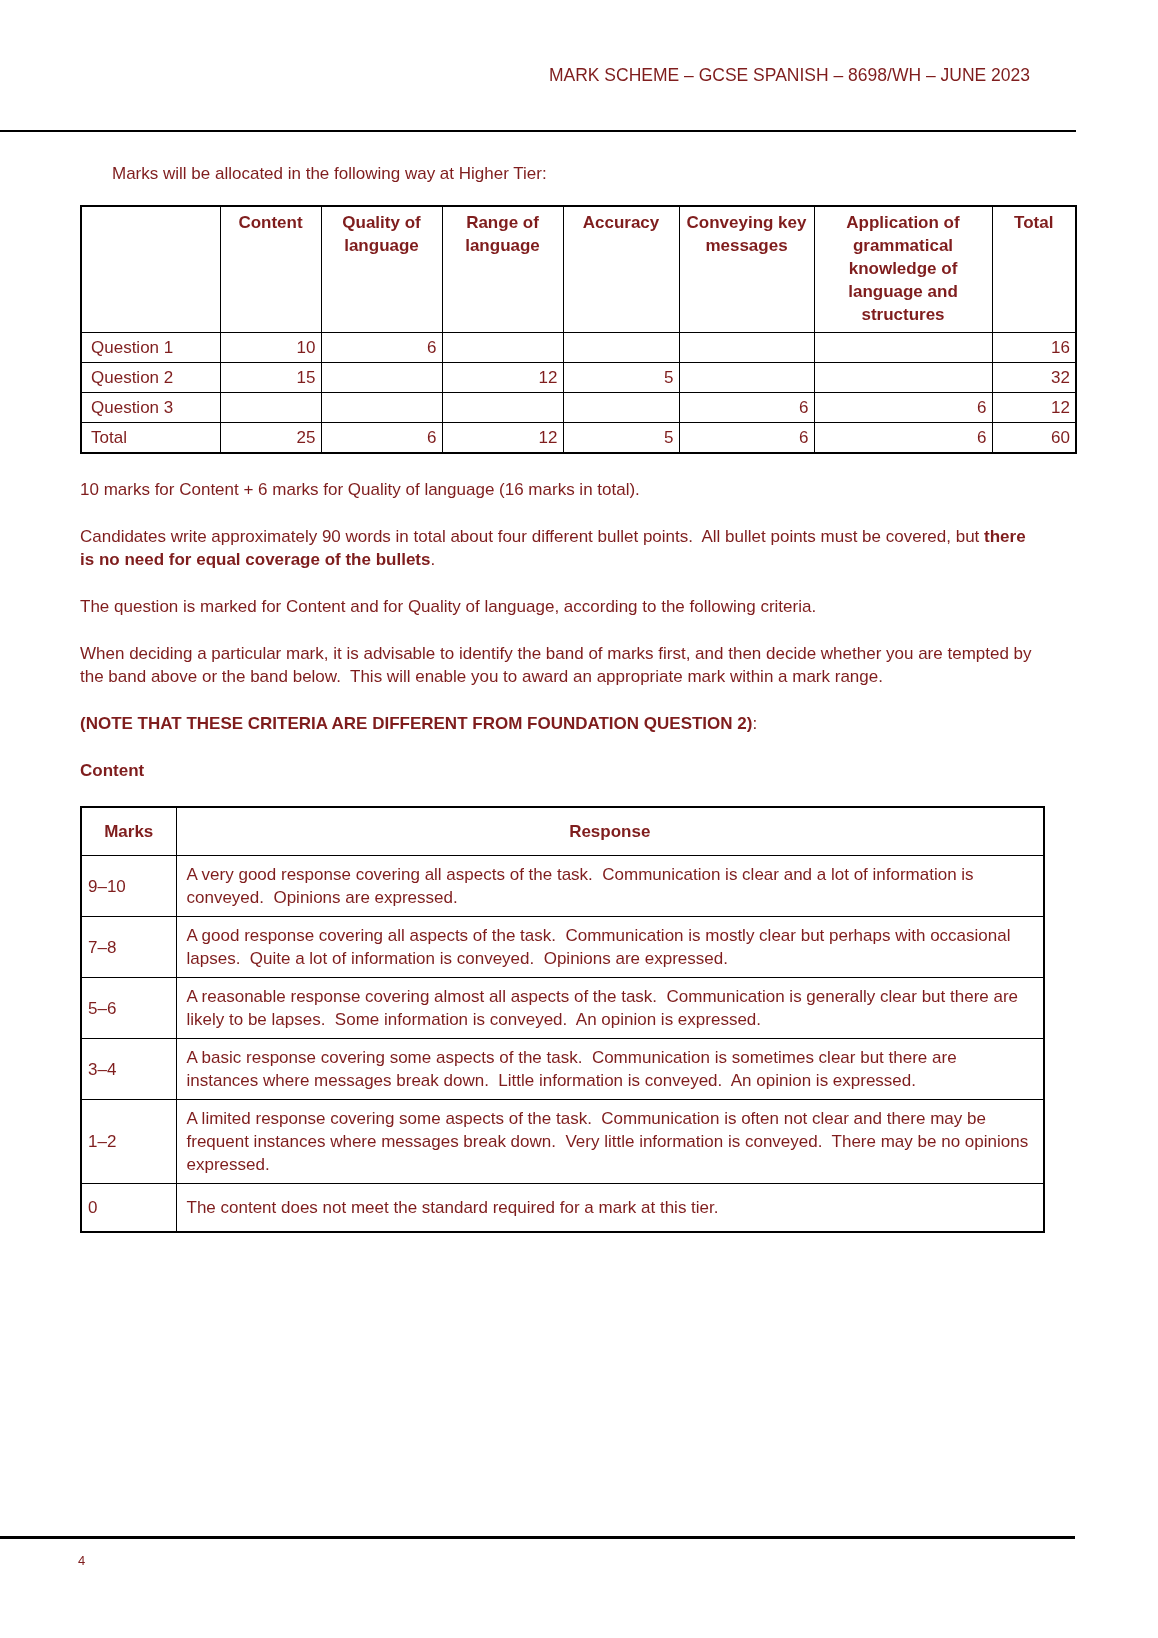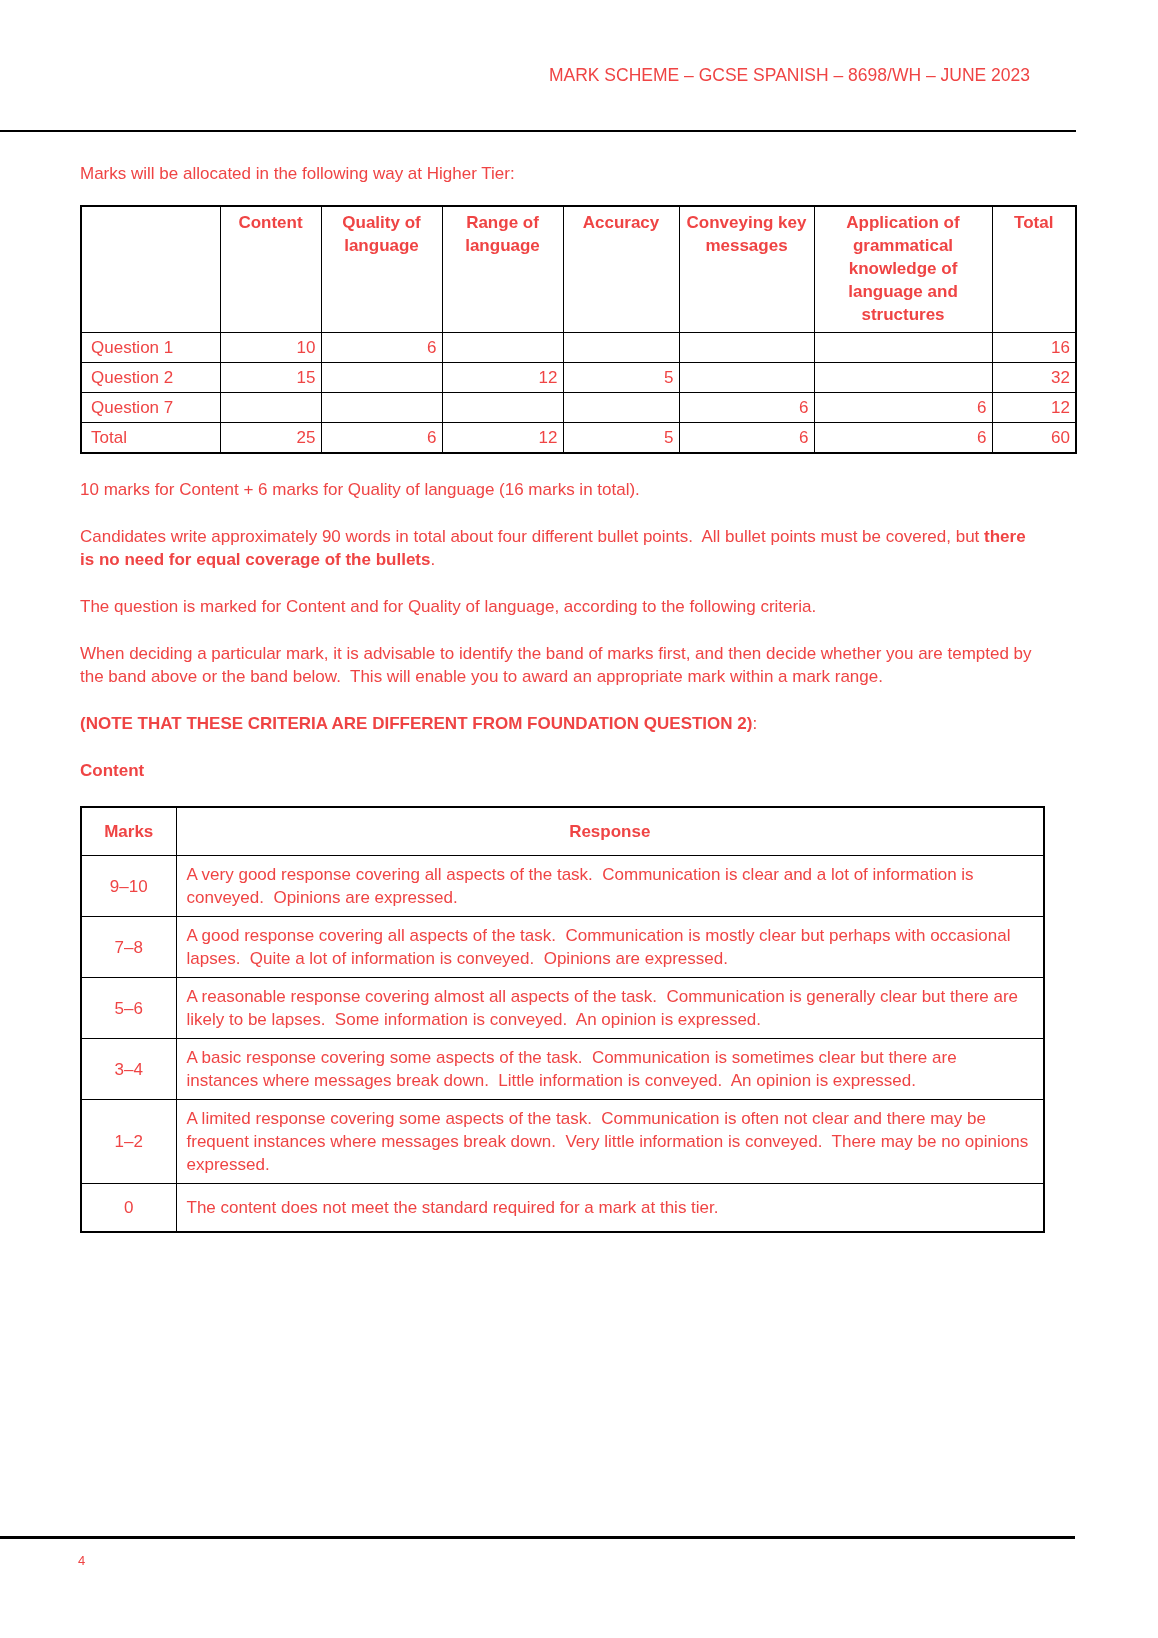--- a/index.html
+++ b/index.html
@@ -2,21 +2,21 @@
 <html><head>
 <meta charset="utf-8">
 <style>
   * { box-sizing: border-box; }
   html, body { margin: 0; padding: 0; background: #ffffff; }
   .page {
     position: relative;
     width: 1158px;
     height: 1638px;
     background: #ffffff;
-    color: #ef4444;
+    color: #7f1d1d;
     font-family: "Liberation Sans", sans-serif;
     font-size: 17px;
     line-height: 23px;
     overflow: hidden;
   }
   .doc-header {
     position: absolute;
     top: 64px;
     right: 128px;
     font-size: 17.5px;
@@ -31,21 +31,21 @@
     left: 78px;
     font-size: 13px;
   }
   .content {
     position: absolute;
     top: 150px;
     left: 80px;
     width: 998px;
   }
   p { margin: 24px 0 0 0; max-width: 952px; white-space: pre-wrap; }
-  p.intro { margin-top: 12px; }
+  p.intro { margin-top: 12px; margin-left: 32px; }
   h3 { margin: 24px 0 0 0; font-size: 17px; line-height: 23px; font-weight: bold; }
   table { border-collapse: collapse; table-layout: fixed; border: 2px solid #000; }
   td, th { border: 1px solid #000; font-size: 17px; line-height: 23px; }
 
   table.alloc { width: 995px; margin-top: 20px; }
   table.alloc th {
     font-weight: bold;
     text-align: center;
     vertical-align: top;
     padding: 4px 5px 6px 5px;
@@ -61,21 +61,21 @@
   table.criteria { width: 963px; margin-top: 24px; }
   table.criteria th {
     font-weight: bold;
     vertical-align: middle;
     height: 41px;
     padding: 12px 10px;
   }
   table.criteria th.marks-h { text-align: center; }
   table.criteria th.resp-h { text-align: center; }
   table.criteria td.marks {
-    text-align: center;
+    text-align: left;
     vertical-align: middle;
     padding: 0 6px;
   }
   table.criteria td.resp {
     text-align: left;
     vertical-align: middle;
     padding: 7px 10px;
     white-space: pre-wrap;
   }
   table.criteria tr.zero-row td { height: 48px; }
@@ -131,21 +131,21 @@
         <td class="rowlabel">Question 2</td>
         <td>15</td>
         <td></td>
         <td>12</td>
         <td>5</td>
         <td></td>
         <td></td>
         <td>32</td>
       </tr>
       <tr>
-        <td class="rowlabel">Question 7</td>
+        <td class="rowlabel">Question 3</td>
         <td></td>
         <td></td>
         <td></td>
         <td></td>
         <td>6</td>
         <td>6</td>
         <td>12</td>
       </tr>
       <tr>
         <td class="rowlabel">Total</td>

